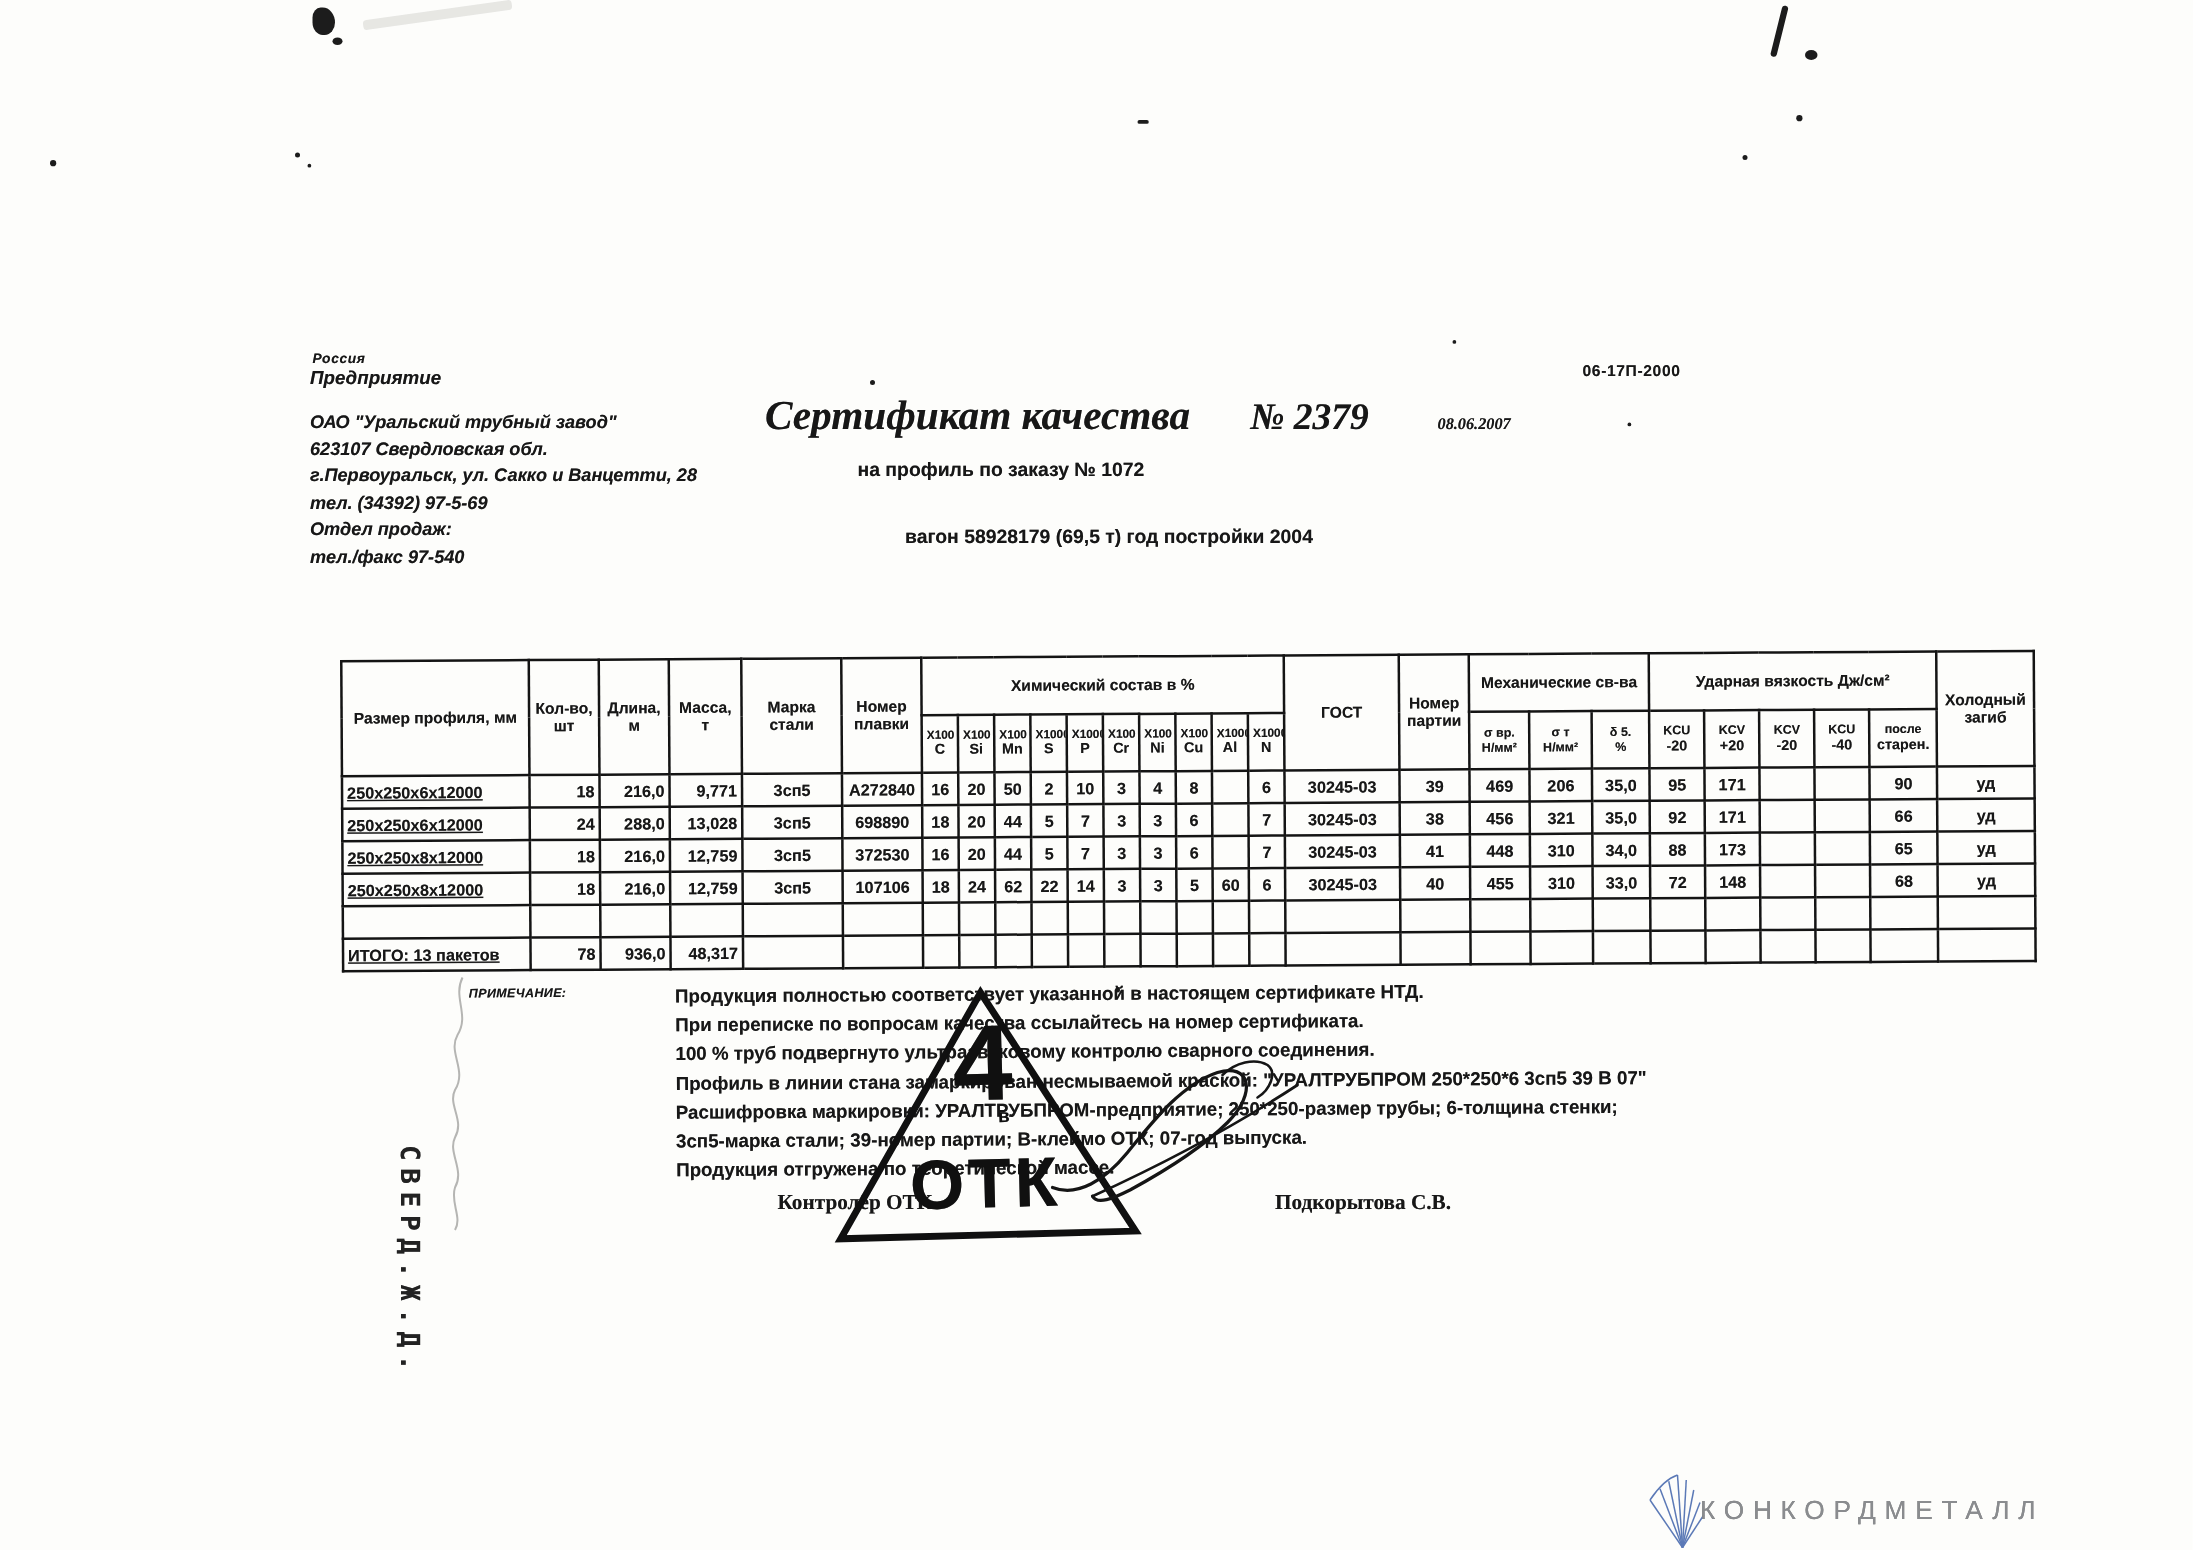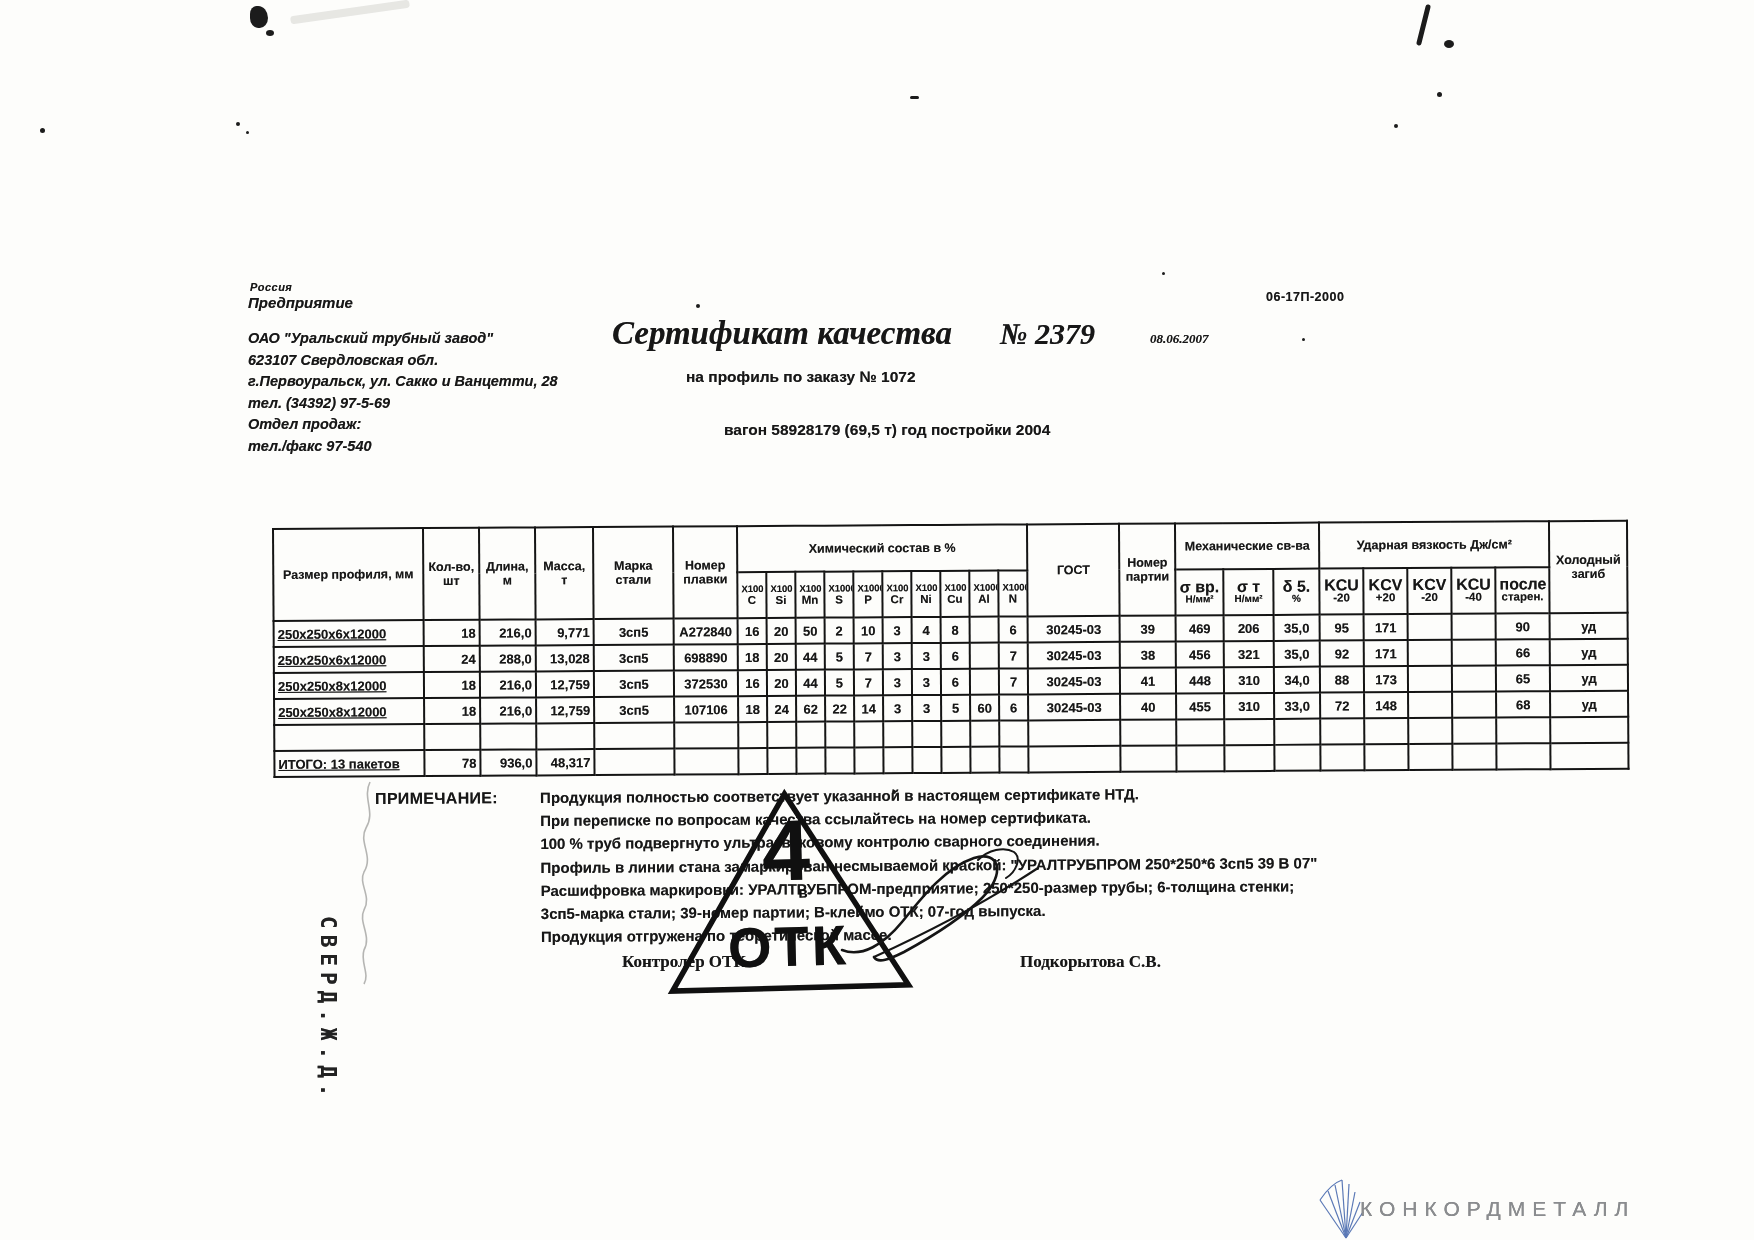--- a/index.html
+++ b/index.html
@@ -21,28 +21,28 @@
 
   
   .cert-table{border-collapse:collapse;table-layout:fixed;width:1354px;background:transparent;}
   .cert-table th,.cert-table td{border:2px solid #141414;padding:0 3px;overflow:hidden;}
   .cert-table th{font-size:12.5px;font-weight:bold;line-height:1.12;text-align:center;vertical-align:middle;}
   .cert-table td{font-size:13px;font-weight:bold;height:24px;vertical-align:middle;white-space:nowrap;}
   .hrow1 th{height:44px;}
   .hrow2 th{height:44px;}
   .sub-top{font-size:9.5px;line-height:10px;}
   .sub-bot{font-size:11.5px;line-height:12px;}
-  .mech .sub-top,.impact .sub-top{font-size:16px;line-height:12px;}
+  .mech .sub-top,.impact .sub-top{font-size:10px;line-height:12px;}
   .mech .sub-bot{font-size:10px;line-height:11px;}
   .impact .sub-bot{font-size:11.5px;line-height:12px;}
   .al{text-align:left;text-decoration:underline;} .ar{text-align:right;} .ac{text-align:center;}
   .tilt{transform:rotate(-0.35deg);transform-origin:0 0;}
 
   
-  .notes-label{font-size:16px;font-weight:bold;letter-spacing:.3px;}
+  .notes-label{font-size:10px;font-weight:bold;font-style:italic;letter-spacing:.3px;}
   .notes{font-size:15px;font-weight:bold;line-height:23.2px;white-space:nowrap;}
 
   
   .sig-label{font-family:"Liberation Serif",serif;font-weight:bold;font-size:17px;white-space:nowrap;}
   .stamp-txt{font-family:"Liberation Sans",sans-serif;font-weight:bold;fill:#101010;}
 
   
   .side-text{font-family:"DejaVu Sans Mono",monospace;font-weight:bold;font-size:21px;letter-spacing:6px;
              transform:rotate(90deg);transform-origin:0 0;white-space:nowrap;color:#222;}
 

